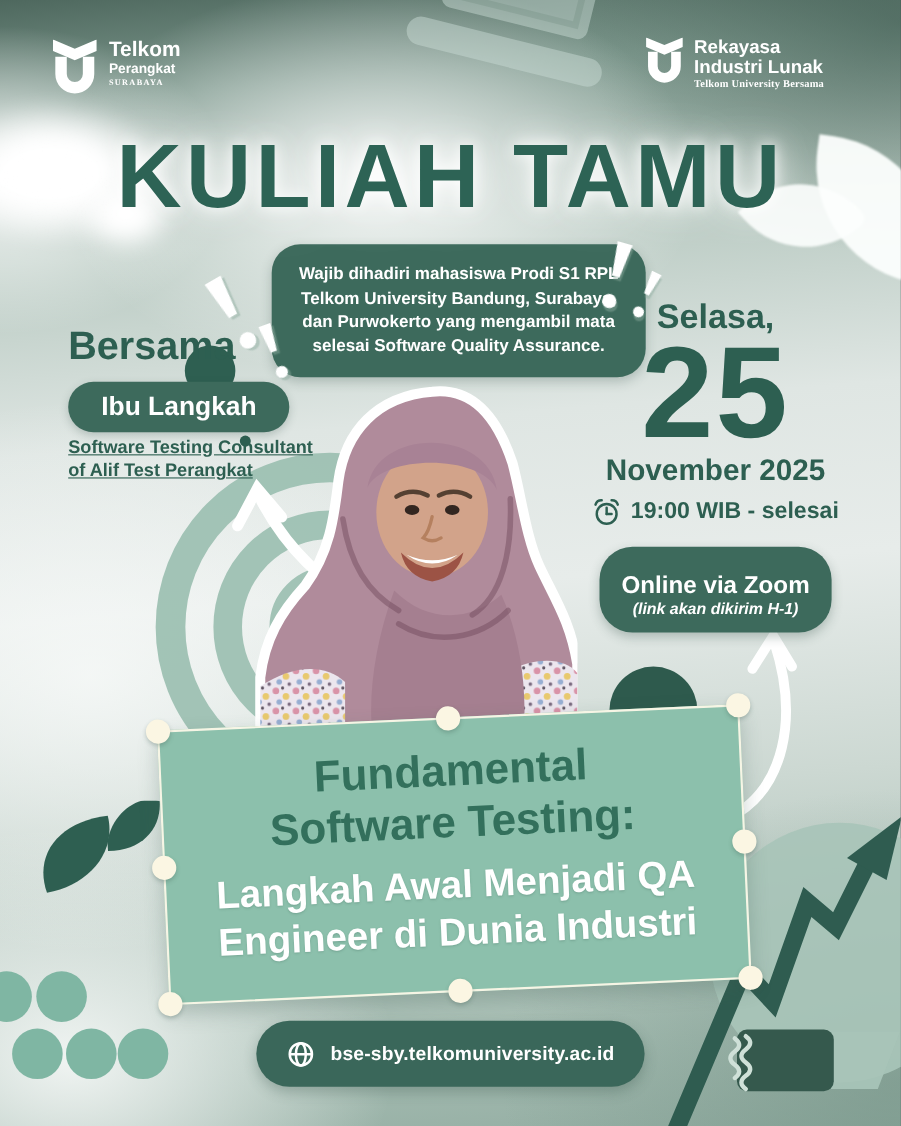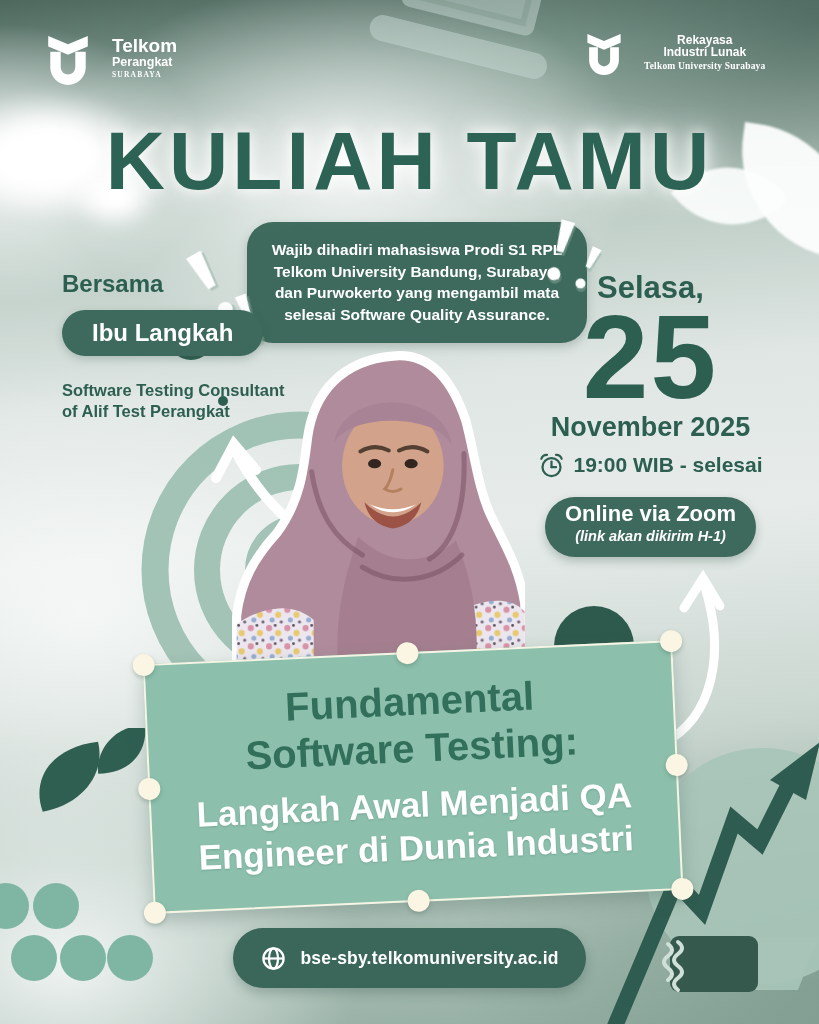--- a/index.html
+++ b/index.html
@@ -12,28 +12,28 @@
       radial-gradient(ellipse 300px 200px at 0% 16%, rgba(255,255,255,.95), rgba(255,255,255,0) 70%),
       radial-gradient(ellipse 480px 360px at 10% 60%, rgba(250,252,251,.75), rgba(255,255,255,0) 70%),
       radial-gradient(ellipse 420px 300px at 8% 94%, rgba(248,250,249,.9), rgba(255,255,255,0) 70%),
       radial-gradient(ellipse 420px 300px at 100% 2%, rgba(40,68,58,.45), rgba(40,68,58,0) 70%),
       radial-gradient(ellipse 520px 380px at 100% 96%, rgba(108,140,127,.5), rgba(108,140,127,0) 70%),
       linear-gradient(175deg, #4e685e 0%, #7d988d 9%, #b9cac2 22%, #dfe6e3 38%, #e7ecea 52%, #ccd8d2 70%, #a9bfb5 88%, #93ada2 100%);
   }
   .abs{ position:absolute; }
 
   
-  .logo{ display:flex; align-items:flex-start; gap:22px; color:#fff; z-index:6; }
+  .logo{ display:flex; align-items:flex-start; gap:9px; color:#fff; z-index:6; }
   .logo-telkom{ left:46px; top:36px; }
   .logo-rpl{ left:586px; top:34px; }
   .logo svg{ display:block; }
   .logo .t1{ font-size:19px; font-weight:bold; line-height:1.02; }
   .logo .t2{ font-size:12.5px; font-weight:bold; line-height:1.15; }
   .logo .t3{ font-size:7.5px; letter-spacing:1.2px; font-weight:bold; line-height:1.4;font-family:Liberation Serif, serif; }
-  .logo-rpl .t1,.logo-rpl .t2{ font-size:12px;text-align:center; }
+  .logo-rpl .t1,.logo-rpl .t2{ font-size:17px; }
   .logo-rpl .t3{ font-size:9.5px; letter-spacing:.2px; }
 
   
   .laptop-deco{ left:368px; top:-28px; z-index:1; opacity:.6; }
   .white-leaf-tr{ left:688px; top:118px; width:170px; height:160px; z-index:1; filter:blur(1px); }
   .white-leaf-tr .p1{ position:absolute; left:48px; top:12px; width:122px; height:122px; background:rgba(252,254,253,.95); border-radius:0 100% 12% 100%; transform:rotate(8deg); }
   .white-leaf-tr .p2{ position:absolute; left:0; top:36px; width:84px; height:84px; background:rgba(252,254,253,.9); border-radius:0 100% 12% 100%; transform:rotate(-42deg); }
   .white-glow-left{ left:-55px; top:92px; width:210px; height:130px; z-index:1;
     background:radial-gradient(closest-side, #fff 45%, rgba(255,255,255,0)); filter:blur(8px); }
   .white-glow-left2{ left:70px; top:160px; width:90px; height:70px; z-index:1;
@@ -67,34 +67,34 @@
     text-shadow:0 0 14px rgba(255,255,255,.95), 0 0 30px rgba(255,255,255,.8), 0 0 46px rgba(255,255,255,.55); }
 
   
   .notice{ left:247px; top:222px; width:340px; z-index:3;
     background:#3d6a5c; border-radius:26px; padding:17px 18px;
     color:#fff; font-weight:bold; font-size:15.5px; line-height:1.4; text-align:center;
     box-shadow:0 4px 10px rgba(50,80,70,.25); }
 
   
   .speaker{ left:62px; top:270px; z-index:5; }
-  .speaker .label{ font-size:24px; font-weight:800; color:#2d5f51; }
+  .speaker .label{ font-size:36px; font-weight:800; color:#2d5f51;margin-top:23px; }
   .speaker .name-pill{ display:inline-block; margin-top:12px; background:#3d6a5c; color:#fff;
     font-size:24px; font-weight:800; padding:9px 30px; border-radius:28px; box-shadow:0 3px 8px rgba(50,80,70,.25); }
-  .speaker .role{ margin-top:24px; font-size:16.5px; font-weight:bold; color:#2d5f51; line-height:1.3; }
+  .speaker .role{ margin-top:4px; font-size:16.5px; font-weight:bold; color:#2d5f51; line-height:1.3;text-decoration:underline; }
 
   
   .schedule{ left:523px; top:270px; width:255px; text-align:center; z-index:5; color:#2d5f51; }
   .schedule .day{ font-size:31px; font-weight:800; }
   .schedule .date{ font-size:118px; font-weight:700; line-height:.88; letter-spacing:2px; }
   .schedule .month{ font-size:27px; font-weight:800; margin-top:2px; }
   .schedule .time-row{ margin-top:9px; display:flex; align-items:center; justify-content:center; gap:8px;
     font-size:21px; font-weight:800; }
   .zoom-pill{ display:inline-block; margin-top:18px; background:#3d6a5c; color:#fff; border-radius:30px;
-    padding:4px 20px 13px; box-shadow:0 4px 10px rgba(50,80,70,.3); }
+    padding:22px 20px 13px; box-shadow:0 4px 10px rgba(50,80,70,.3); }
   .zoom-pill .l1{ font-size:22px; font-weight:800; }
   .zoom-pill .l2{ font-size:14.5px; font-weight:bold; margin-top:1px;font-style:italic; }
 
   
   .photo{ left:210px; top:350px; z-index:4; }
 
   
   .topic-box{ left:148px; top:652px; width:530px; height:250px; z-index:5;
     background:#8cc0ac; border:2px solid rgba(252,248,232,.95); transform:rotate(-2.6deg);
     box-shadow:0 8px 18px rgba(60,95,82,.28); text-align:center; padding-top:24px; }
@@ -212,21 +212,21 @@
     </div>
   </div>
   <div class="abs logo logo-rpl">
     <svg width="36" height="42" viewBox="0 0 40 48" fill="#fff">
       <path d="M1,0 L20,8 L39,0 L39,10 L20,18 L1,10 Z"></path>
       <path d="M3,15 L13,15 L13,30 a7,7 0 0 0 14,0 L27,15 L37,15 L37,30 a17,17 0 0 1 -34,0 Z"></path>
     </svg>
     <div>
       <div class="t1">Rekayasa</div>
       <div class="t2">Industri Lunak</div>
-      <div class="t3">Telkom University Surabaya</div>
+      <div class="t3">Telkom University Bersama</div>
     </div>
   </div>
 
   <div class="abs main-title">KULIAH TAMU</div>
 
   <div class="abs notice">
     <div>Wajib dihadiri mahasiswa Prodi S1 RPL</div>
     <div>Telkom University Bandung, Surabaya,</div>
     <div>dan Purwokerto yang mengambil mata</div>
     <div>selesai Software Quality Assurance.</div>

